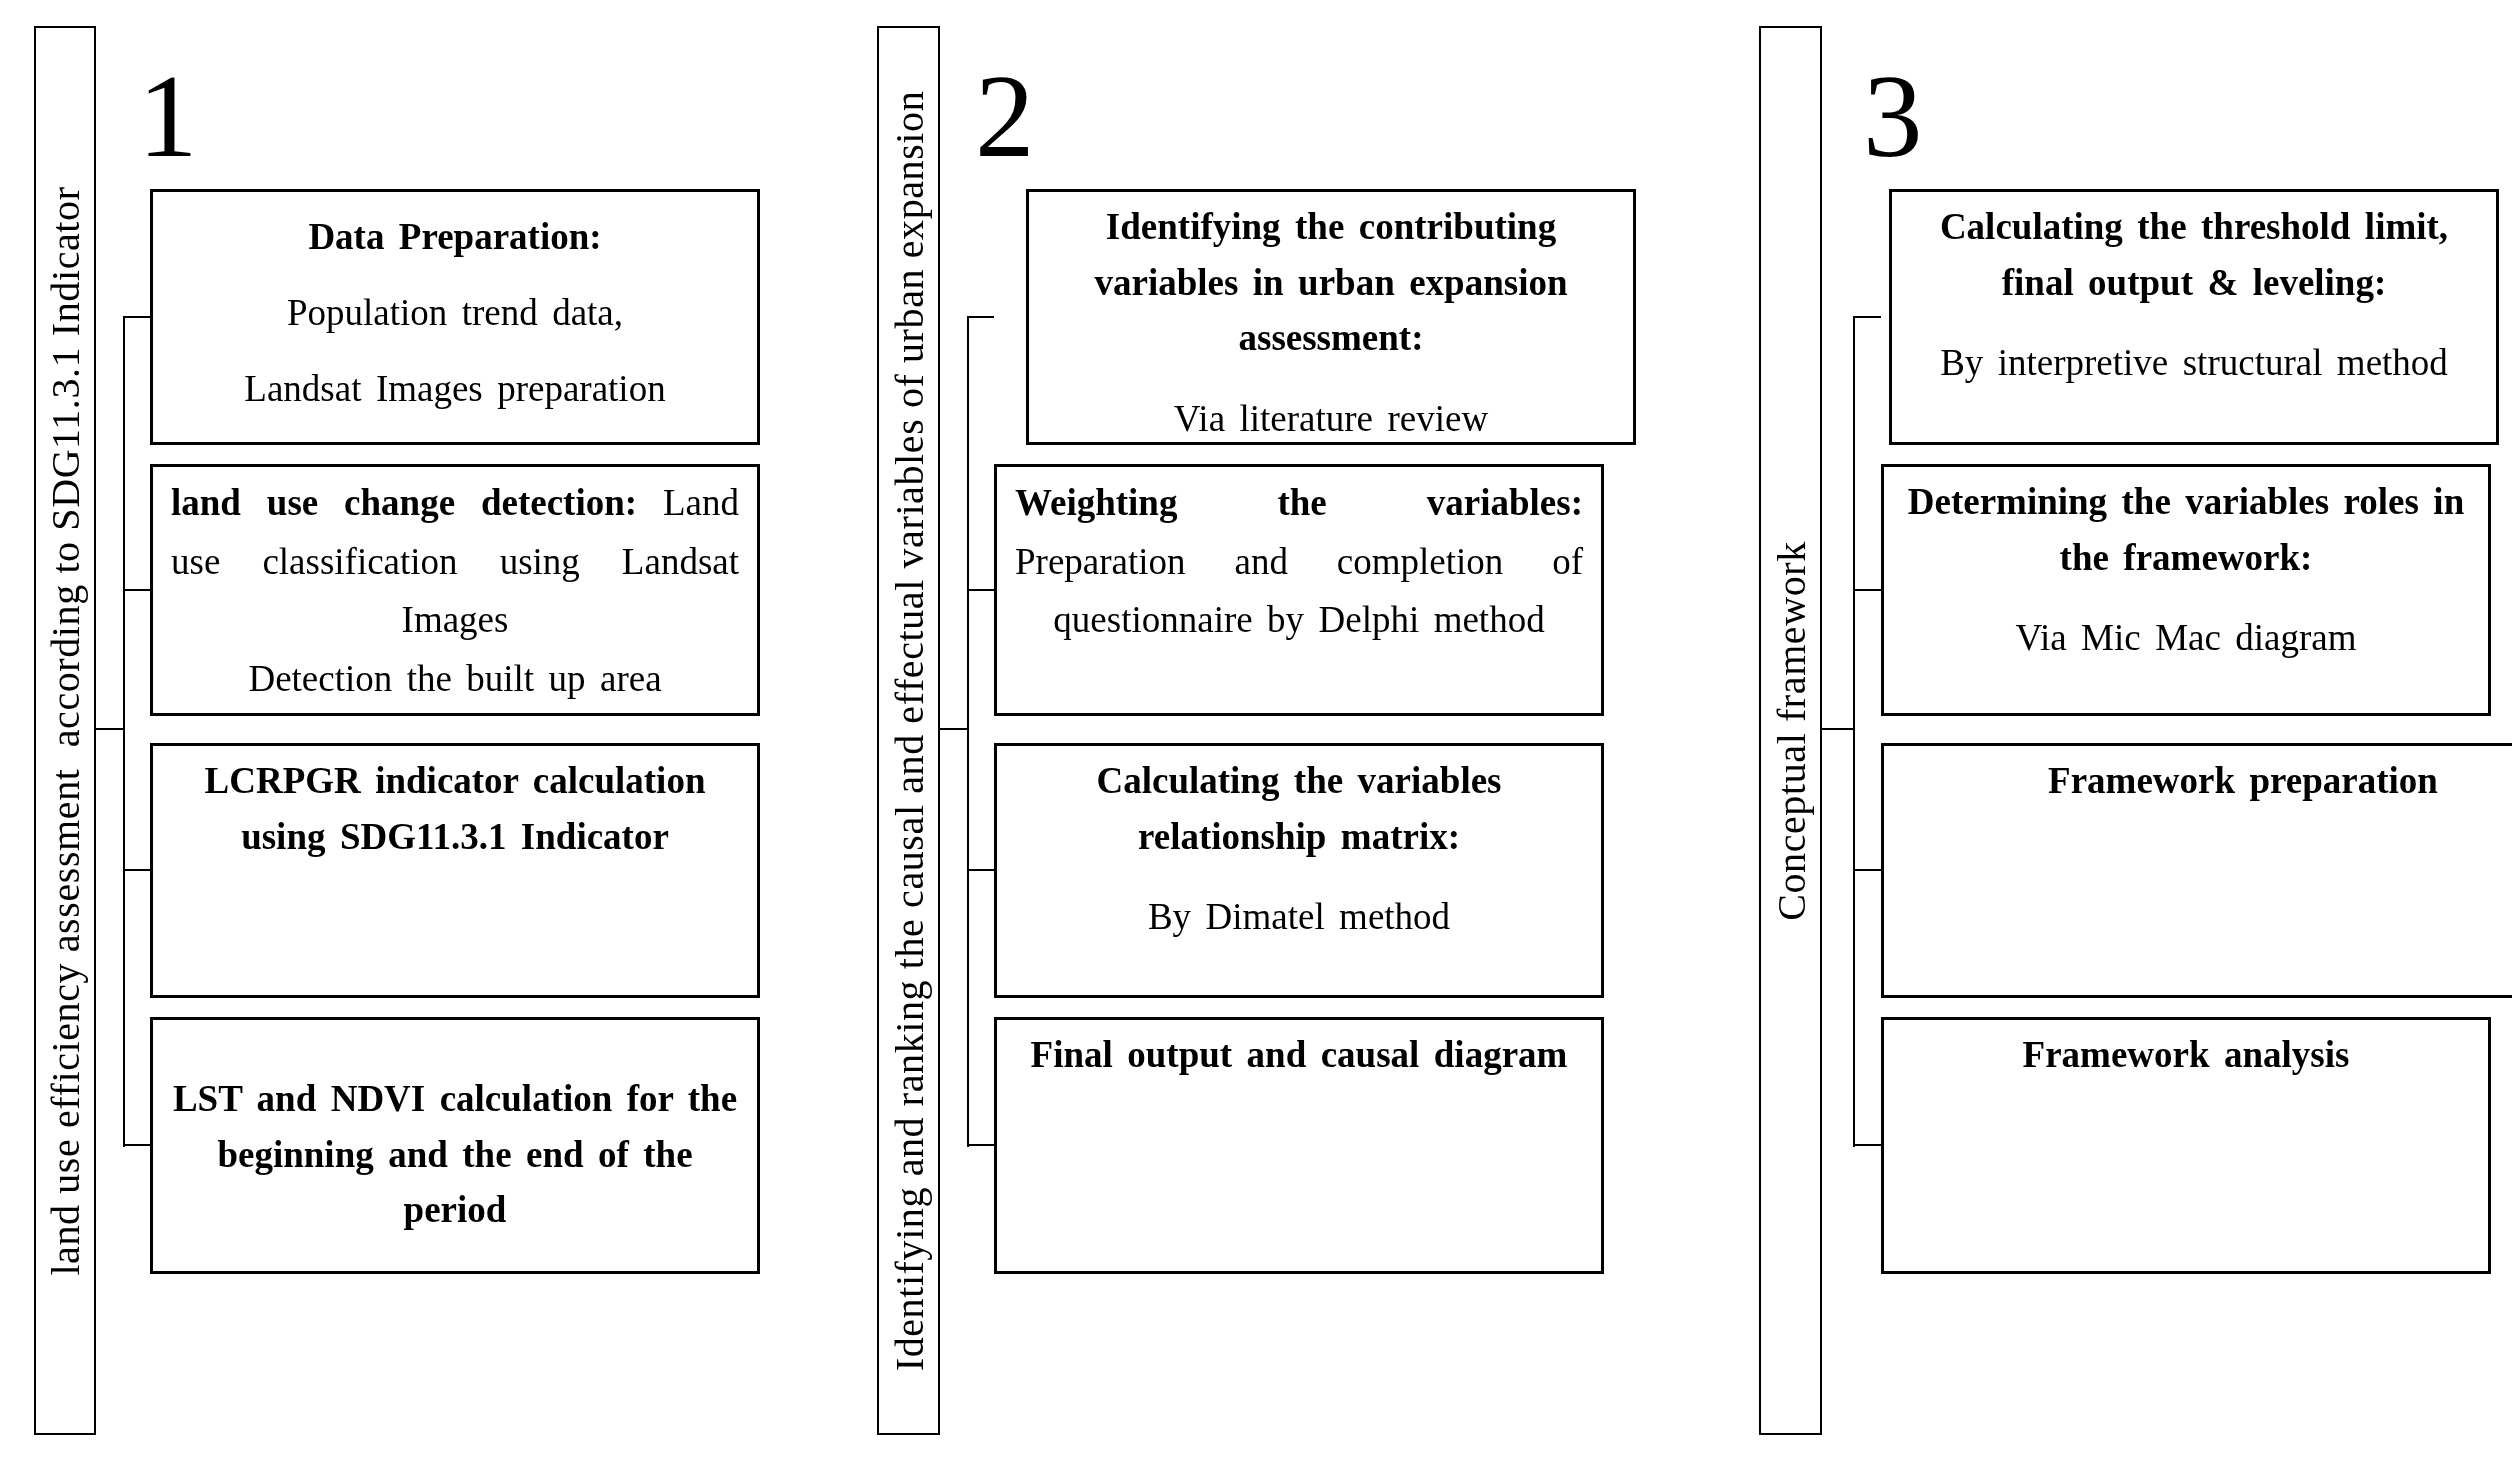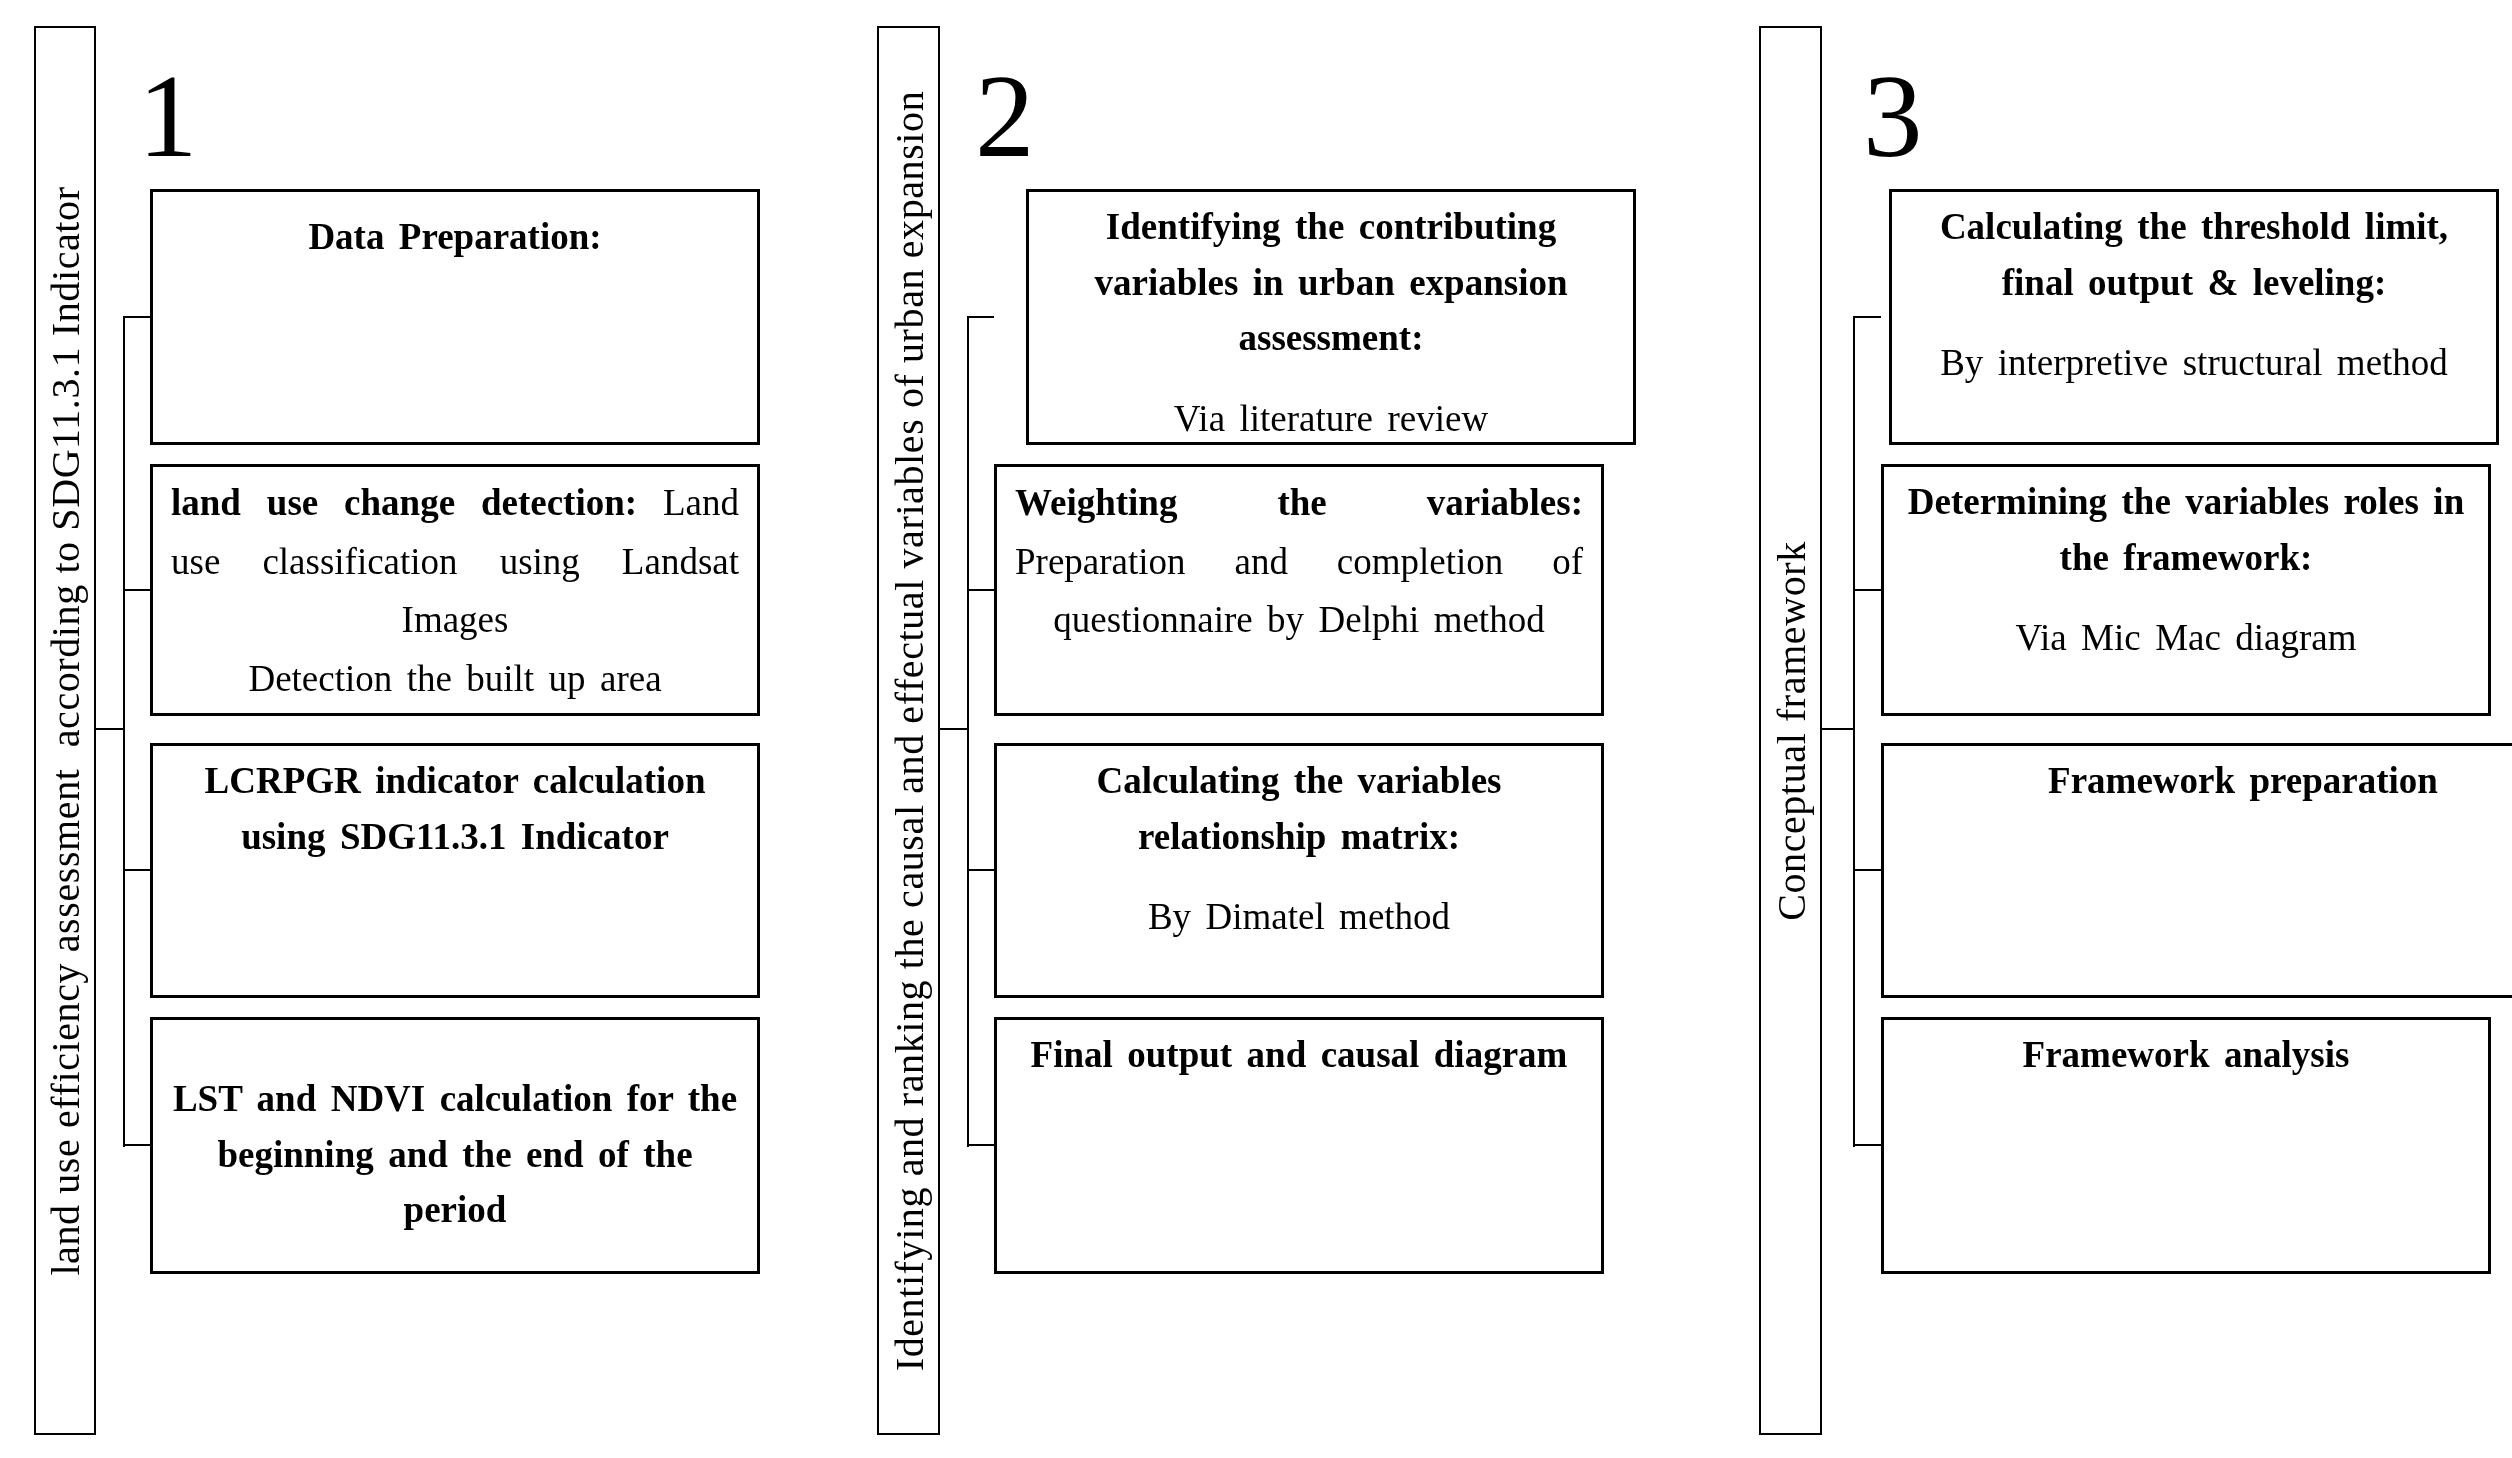--- a/index.html
+++ b/index.html
@@ -82,20 +82,22 @@
 
     <div class="hline" style="left:96px; top:728px; width:27px; height:2.4px;"></div>
     <div class="vline" style="left:123px; top:316px; width:2.4px; height:831px;"></div>
     <div class="hline" style="left:123px; top:316px; width:27px; height:2.4px;"></div>
     <div class="hline" style="left:123px; top:589px; width:27px; height:2.4px;"></div>
     <div class="hline" style="left:123px; top:869px; width:27px; height:2.4px;"></div>
     <div class="hline" style="left:123px; top:1144px; width:27px; height:2.4px;"></div>
 
     <div class="box even" style="left:150px; top:189px; width:610px; height:256px;">
       <div class="t">Data Preparation:</div>
+      <div class="b">Population trend data,
+Landsat Images preparation</div>
     </div>
 
     <div class="box" style="left:150px; top:464px; width:610px; height:252px;">
       <div class="para">
         <span class="ti">land use change detection:</span><span class="bi">Land use classification using Landsat Images</span>
       </div>
       <div class="b2">Detection the built up area</div>
     </div>
 
     <div class="box" style="left:150px; top:743px; width:610px; height:255px;">

